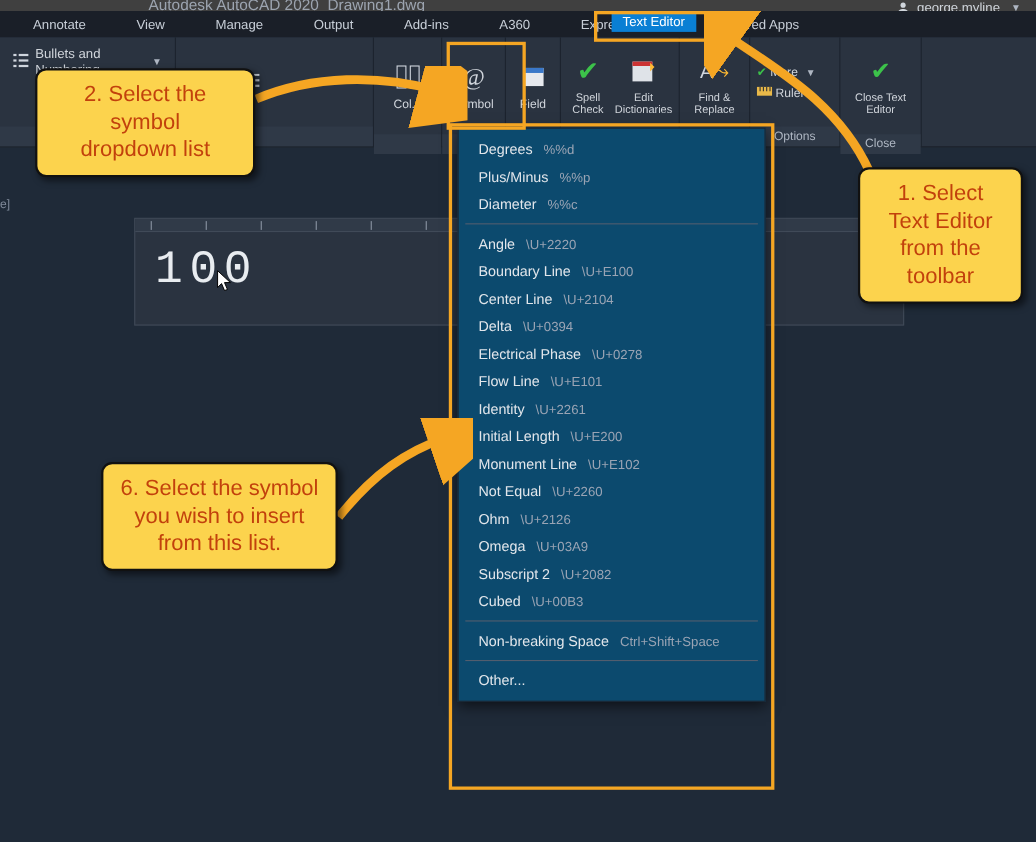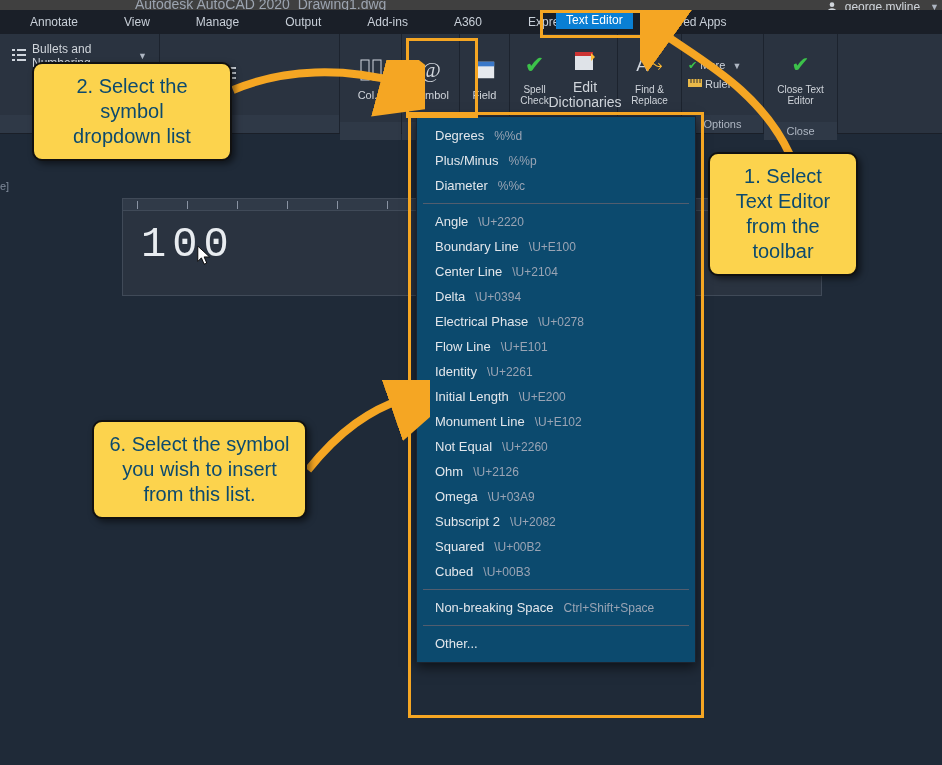--- a/index.html
+++ b/index.html
@@ -21,21 +21,21 @@
     position: relative;
   }
   .titlebar .app-title {
     position: absolute;
     left: 135px;
     top: -4px;
     color: #9ca4b0;
   }
   .user-area {
     position: absolute;
-    right: 3px;
+    right: 14px;
     top: 0;
     display: flex;
     align-items: center;
     gap: 6px;
     color: #d0d5db;
     font-size: 12px;
   }
   .menubar {
     height: 24px;
     background: #1a1f28;
@@ -168,21 +168,21 @@
     background: #525d6e;
     margin: 5px 6px;
   }
   
   .callout {
     position: absolute;
     background: #fcd34d;
     border: 2px solid #111;
     border-radius: 10px;
     padding: 10px 14px;
-    color: #0c4a6e;
+    color: #c2410c;
     font-size: 20px;
     text-align: center;
     line-height: 1.25;
     font-family: Arial, sans-serif;
     z-index: 30;
     box-shadow: 3px 3px 6px rgba(0,0,0,.5);
   }
   
   .hl {
     position: absolute;
@@ -333,21 +333,21 @@
         <span style="font-size:10px;line-height:1.1">Spell Check</span>
       </div>
       <div class="ribbon-btn" style="width:52px">
         <span class="ico">
             <svg width="24" height="22">
               <rect x="2" y="2" width="18" height="18" fill="#dfe3e8"></rect>
               <rect x="2" y="2" width="18" height="4" fill="#c33"></rect>
               <path d="M18 3 L22 7 L18 11 Z" fill="#ffbb33"></path>
             </svg>
           </span>
-        <span style="font-size:14px;line-height:1.1">Edit Dictionaries</span>
+        <span style="font-size:10px;line-height:1.1">Edit Dictionaries</span>
       </div>
     </div>
     <div class="panel-label">&nbsp;</div>
   </div>
 
   <div class="ribbon-group" style="width:64px">
     <div class="ribbon-body">
         <div class="ribbon-btn" style="width:56px">
       <span class="ico" style="font-size:18px;color:#cfd5dd">A<span style="color:#ffbb33">⤳</span></span>
       <span style="font-size:10px;line-height:1.1">Find &amp; Replace</span>
@@ -411,33 +411,32 @@
     <div class="item"><span>Delta</span><span class="code">\U+0394</span></div>
     <div class="item"><span>Electrical Phase</span><span class="code">\U+0278</span></div>
     <div class="item"><span>Flow Line</span><span class="code">\U+E101</span></div>
     <div class="item"><span>Identity</span><span class="code">\U+2261</span></div>
     <div class="item"><span>Initial Length</span><span class="code">\U+E200</span></div>
     <div class="item"><span>Monument Line</span><span class="code">\U+E102</span></div>
     <div class="item"><span>Not Equal</span><span class="code">\U+2260</span></div>
     <div class="item"><span>Ohm</span><span class="code">\U+2126</span></div>
     <div class="item"><span>Omega</span><span class="code">\U+03A9</span></div>
     <div class="item"><span>Subscript 2</span><span class="code">\U+2082</span></div>
-    <div class="item"><span>Squared</span><span class="code">\U+00B2</span></div>
     <div class="item"><span>Cubed</span><span class="code">\U+00B3</span></div>
     <div class="sep"></div>
     <div class="item"><span>Non-breaking Space</span><span class="code">Ctrl+Shift+Space</span></div>
     <div class="sep"></div>
     <div class="item">Other...</div>
   </div>
 
 <div class="hl" style="left:540px;top:10px;width:114px;height:28px"></div>
 <div class="hl" style="left:406px;top:38px;width:72px;height:80px"></div>
 <div class="hl" style="left:408px;top:112px;width:296px;height:606px"></div>
 
-<div class="callout" style="left:708px;top:152px;width:150px">
+<div class="callout" style="left:780px;top:152px;width:150px">
   <span>1. Select Text Editor from the toolbar</span>
 </div>
 <div class="callout" style="left:32px;top:62px;width:200px">
   <span style="white-space:pre-line">2. Select the symbol
 dropdown list</span>
 </div>
 <div class="callout" style="left:92px;top:420px;width:215px">
   <span>6. Select the symbol you wish to insert from this list.</span>
 </div>
 

